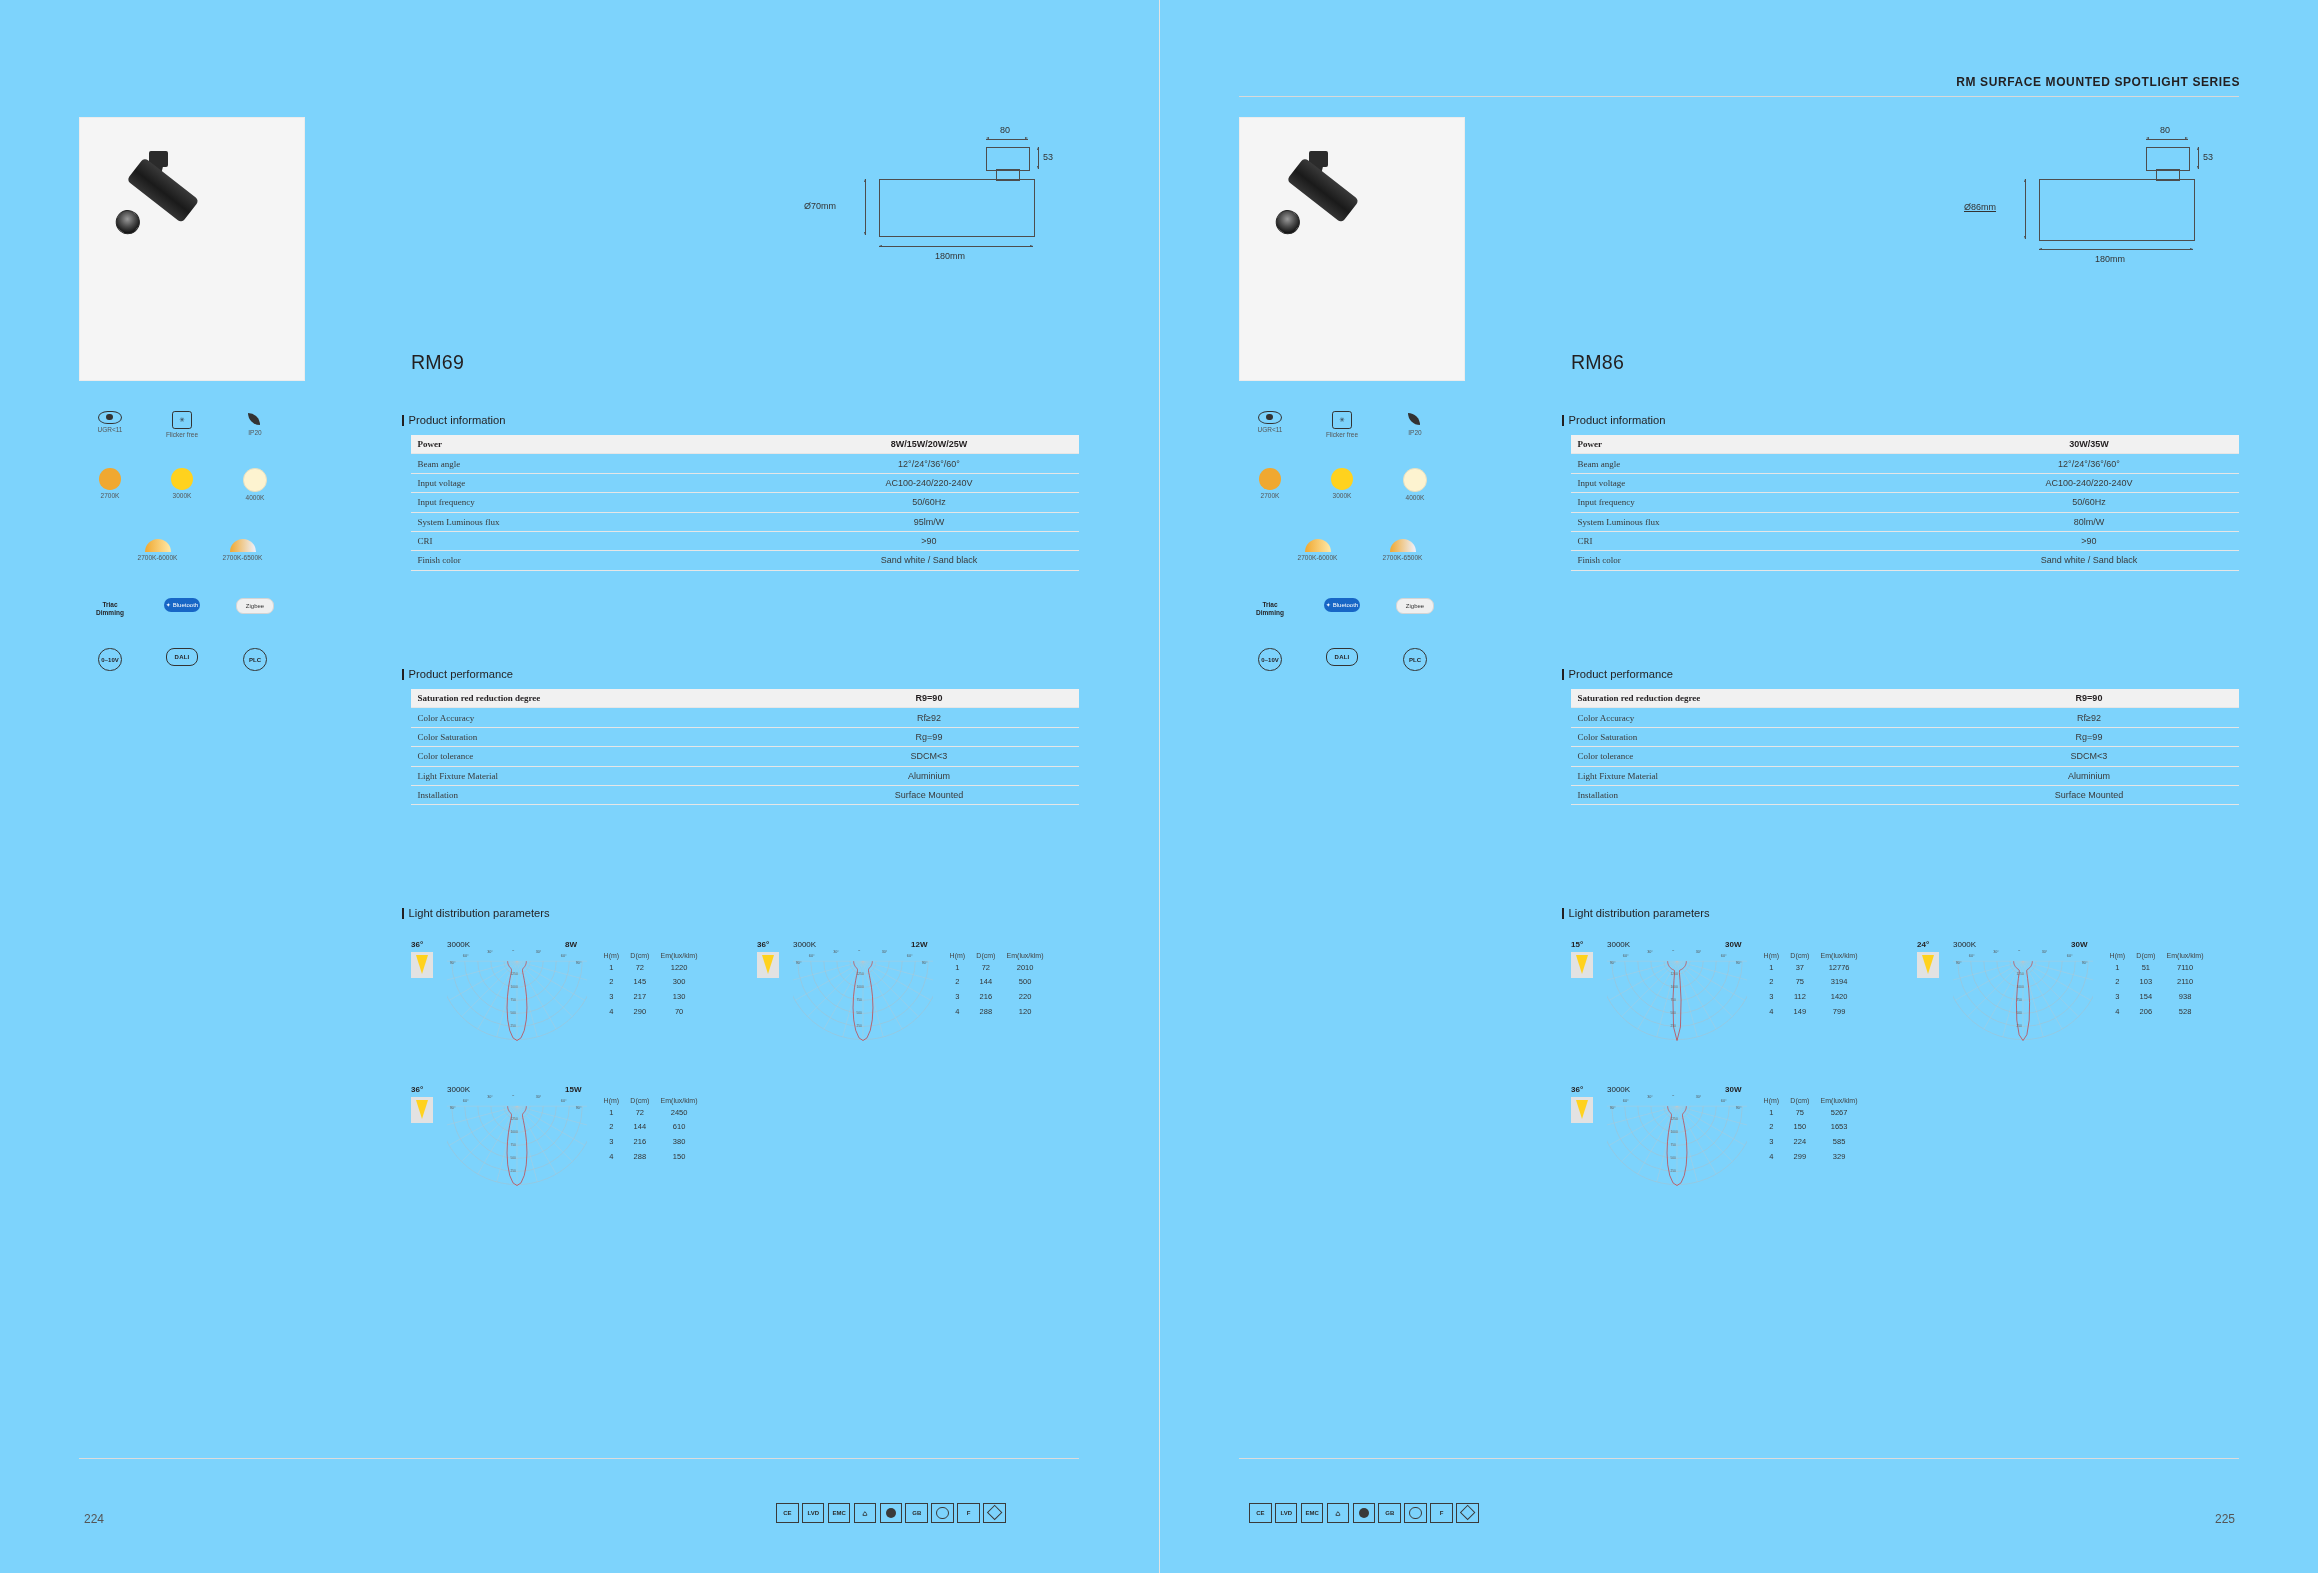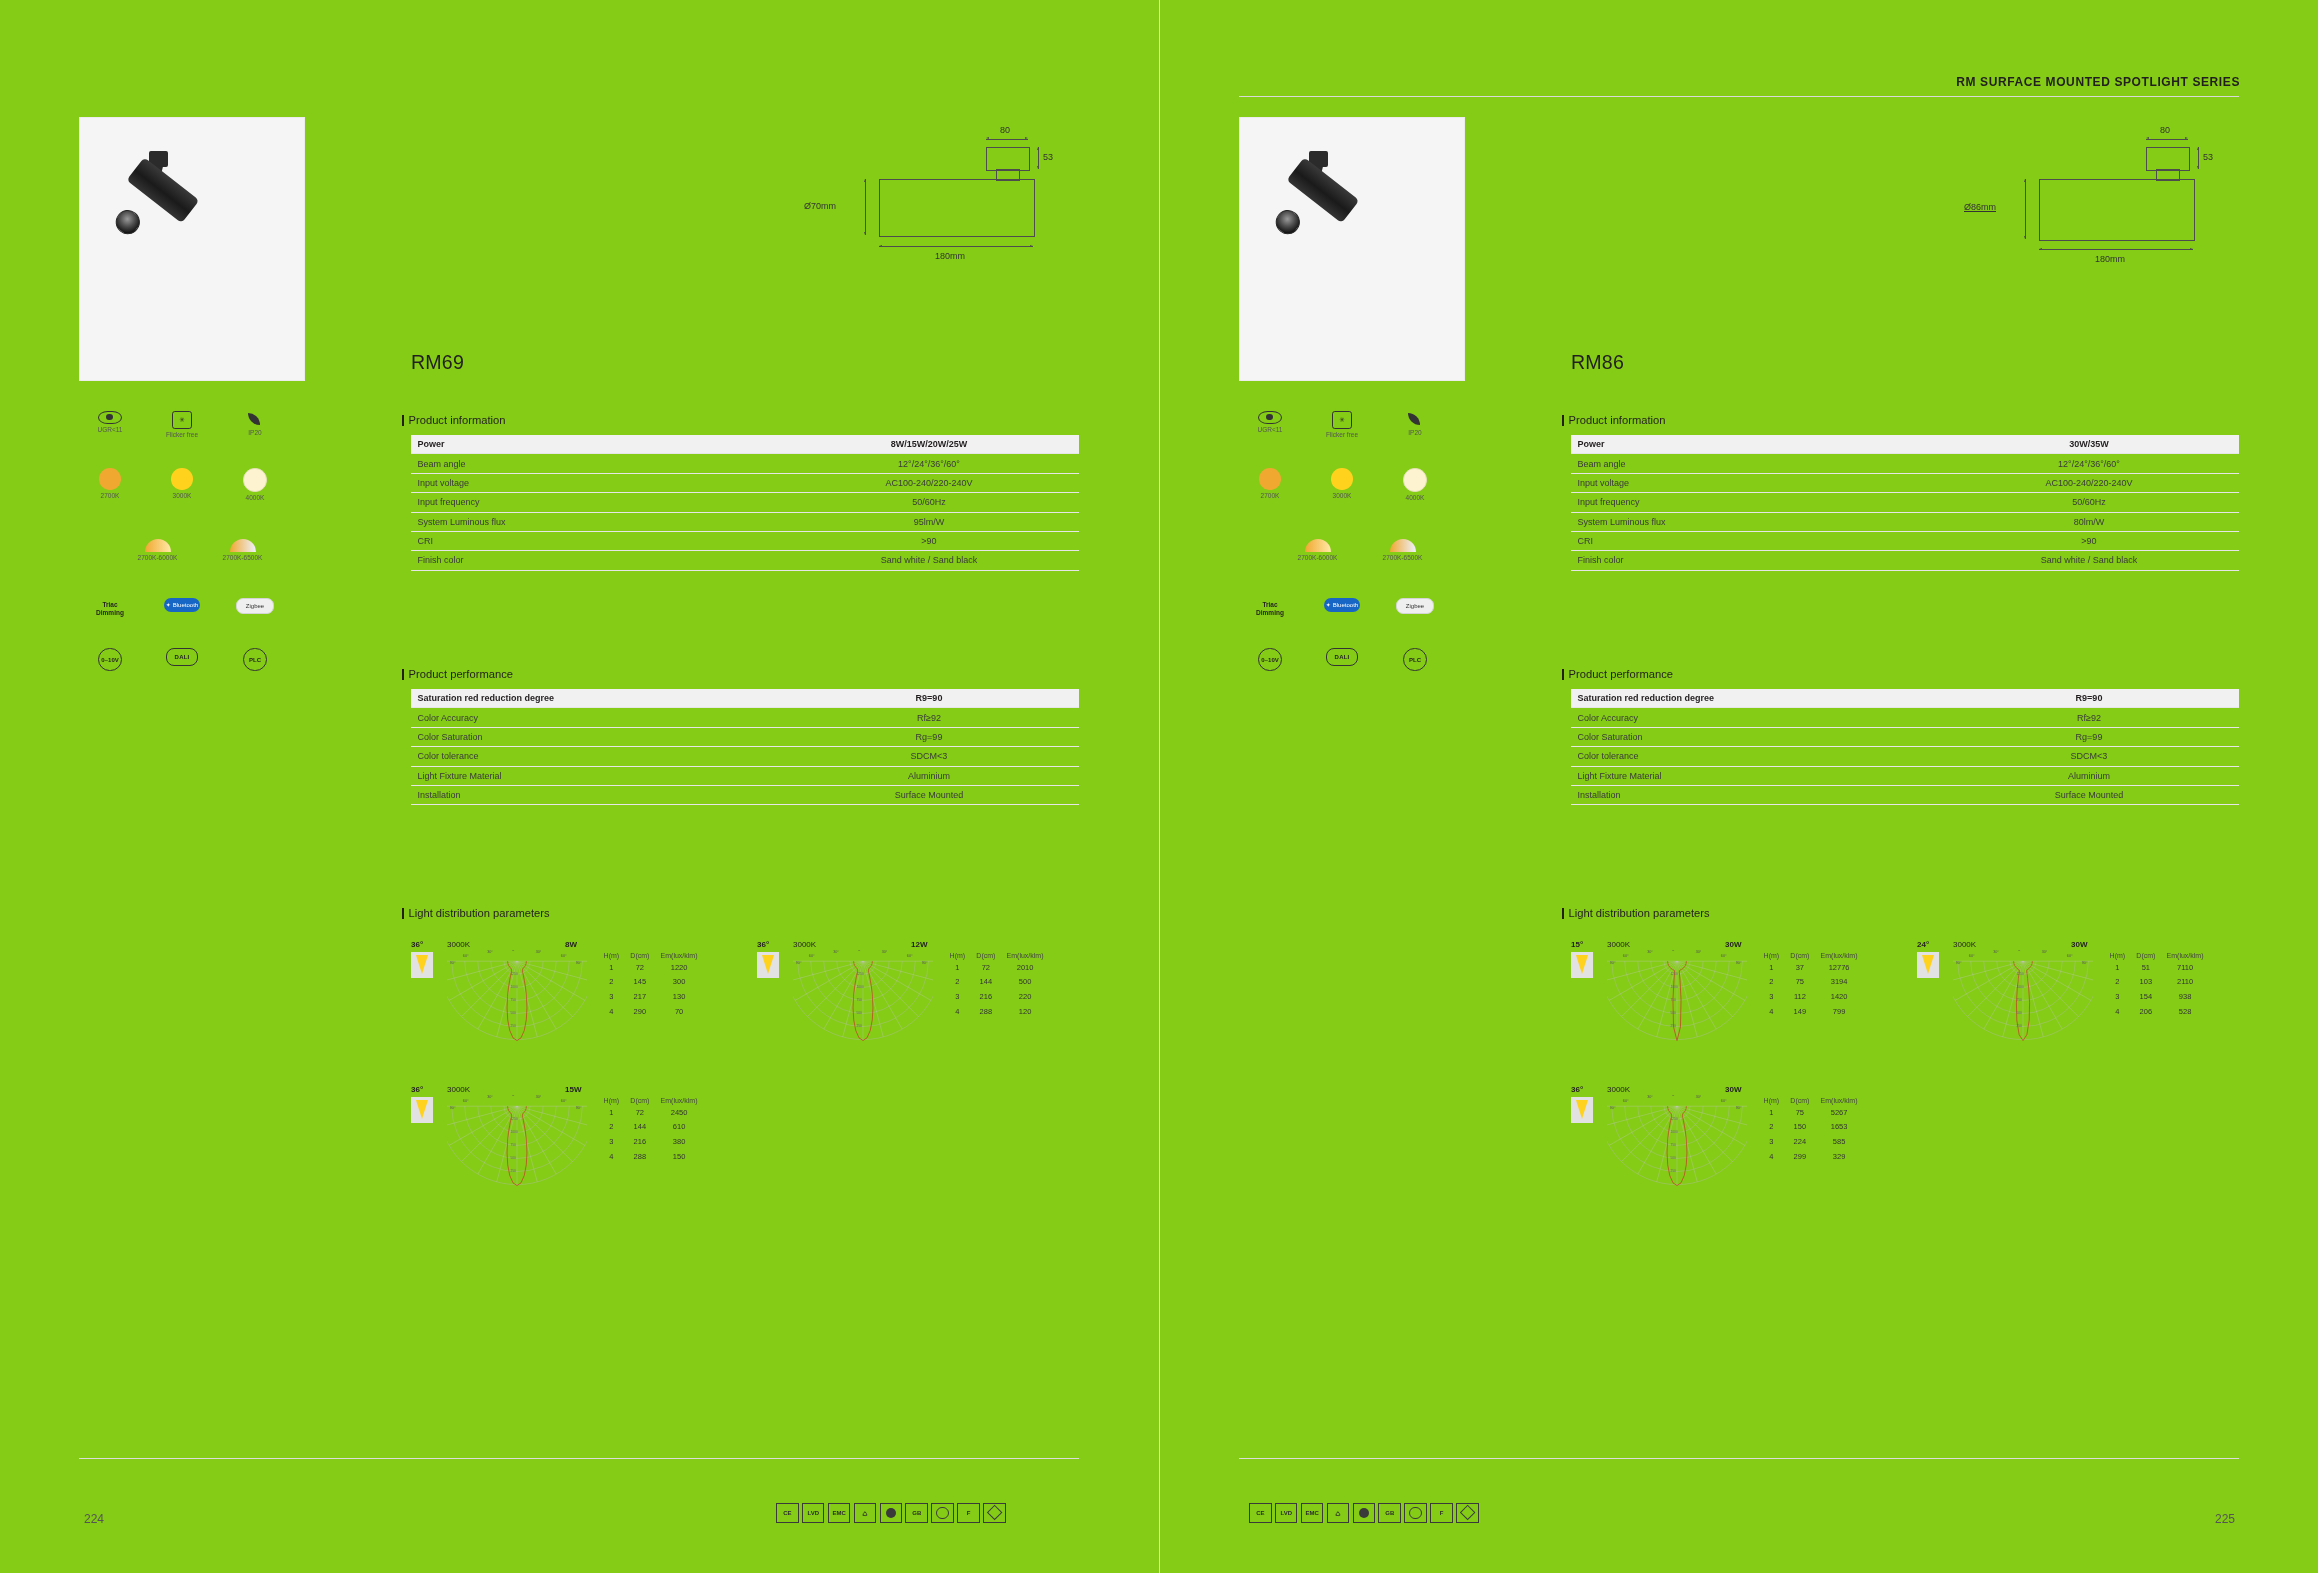--- a/index.html
+++ b/index.html
@@ -6,21 +6,21 @@
   body {
     width:2319px; height:1574px;
     background:#ffffff;
     font-family:"Liberation Sans", sans-serif;
     color:#231f20;
     position:relative;
     overflow:hidden;
   }
   .page {
     position:absolute; top:0; height:1574px; width:1159px;
-    background:#84cc16;
+    background:#7dd3fc;
   }
   .page.left  { left:0; }
   .page.right { left:1160px; }
   .gutter {
     position:absolute; left:1159px; top:0; width:0.5px; height:1574px;
     background:#e3e3e3;
   }
 
   
   .hdr-rule {
@@ -166,21 +166,21 @@
     background:#231f20;
   }
 
   
   .spec { position:absolute; border-collapse:collapse; }
   .spec td {
     font-size:9px; color:#3a3a3a; padding:4.2px 6.5px;
     border-bottom:0.5px solid #e6e6e6;
   }
   .spec tr:first-child td { background:#f1f1f1; font-weight:bold; color:#231f20; }
-  .spec td.k { width:355px; }
+  .spec td.k { width:355px;font-family:Liberation Serif, serif; }
   .spec td.v { text-align:center; }
 
   
   .ld-block { position:absolute;margin-top:10px; }
   .ld-head { position:absolute; font-size:8px; color:#231f20; white-space:nowrap; }
   .ld-head.b { font-weight:bold; }
   .beam-ico {
     position:absolute; width:22.4px; height:26px; background:#e2e2e2;
     display:flex; align-items:flex-start; justify-content:center;
   }

